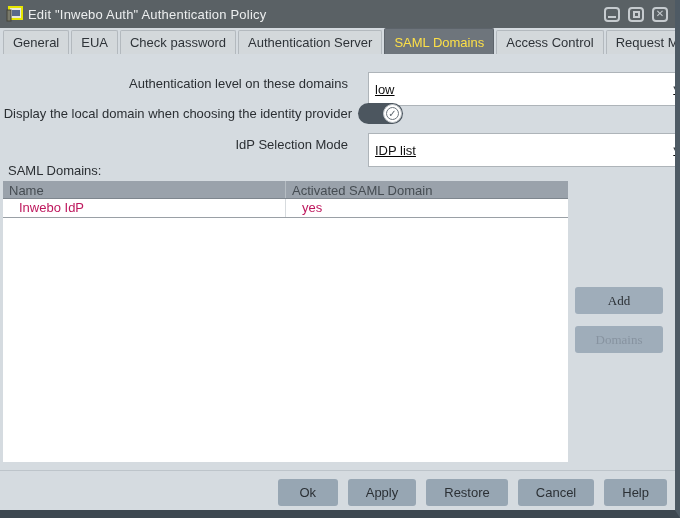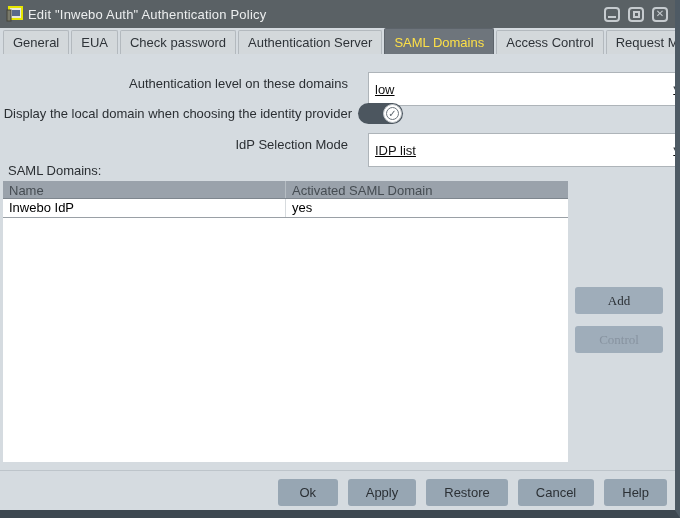--- a/index.html
+++ b/index.html
@@ -61,21 +61,21 @@
     position:absolute; left:3px; top:181px; width:565px; height:281px; background:#ffffff;
   }
   .thead { display:flex; height:18px; background:#9aa2ab; border-bottom:1px solid #7e868e; }
   .th {
     font-size:13px; color:#454c52; padding:2px 6px; border-right:1px solid #b6bdc3;
     overflow:hidden; white-space:nowrap;
   }
   .th:last-child { border-right:none; }
   .col1 { width:283px; } .col2 { flex:1; }
   .trow { display:flex; height:19px; border-bottom:1px solid #9aa0a6; cursor:pointer; background:#ffffff; }
-  .td { font-size:13px; color:#000000; padding:1px 6px; border-right:1px solid #d7dbde; white-space:nowrap; overflow:hidden; }
+  .td { font-size:13px; color:#be185d; padding:1px 16px; border-right:1px solid #d7dbde; white-space:nowrap; overflow:hidden; }
   .td:last-child { border-right:none; }
   
   .side-btn {
     position:absolute; left:575px; width:88px; height:27px; background:#9fadba;
     border:none; border-radius:3px; font-size:13px; color:#2b3035; cursor:pointer;
     font-family:Liberation Serif, serif;
   }
   .side-btn.disabled { color:#8793a0; cursor:default; }
   
   .footer-divider { position:absolute; left:0; top:470px; width:675px; height:1px; background:#bdc4ca; }
@@ -145,21 +145,21 @@
       <div class="th col1">Name</div>
       <div class="th col2">Activated SAML Domain</div>
     </div>
     <div class="trow">
       <div class="td col1">Inwebo IdP</div>
       <div class="td col2">yes</div>
     </div>
   </div>
 
   <button class="side-btn" style="top:287px;">Add</button>
-  <button class="side-btn disabled" style="top:326px;" disabled="">Control</button>
+  <button class="side-btn disabled" style="top:326px;" disabled="">Domains</button>
 
   <div class="footer-divider"></div>
   <div class="footer">
     <button class="f-btn">Ok</button>
     <button class="f-btn">Apply</button>
     <button class="f-btn">Restore</button>
     <button class="f-btn">Cancel</button>
     <button class="f-btn">Help</button>
   </div>
 

